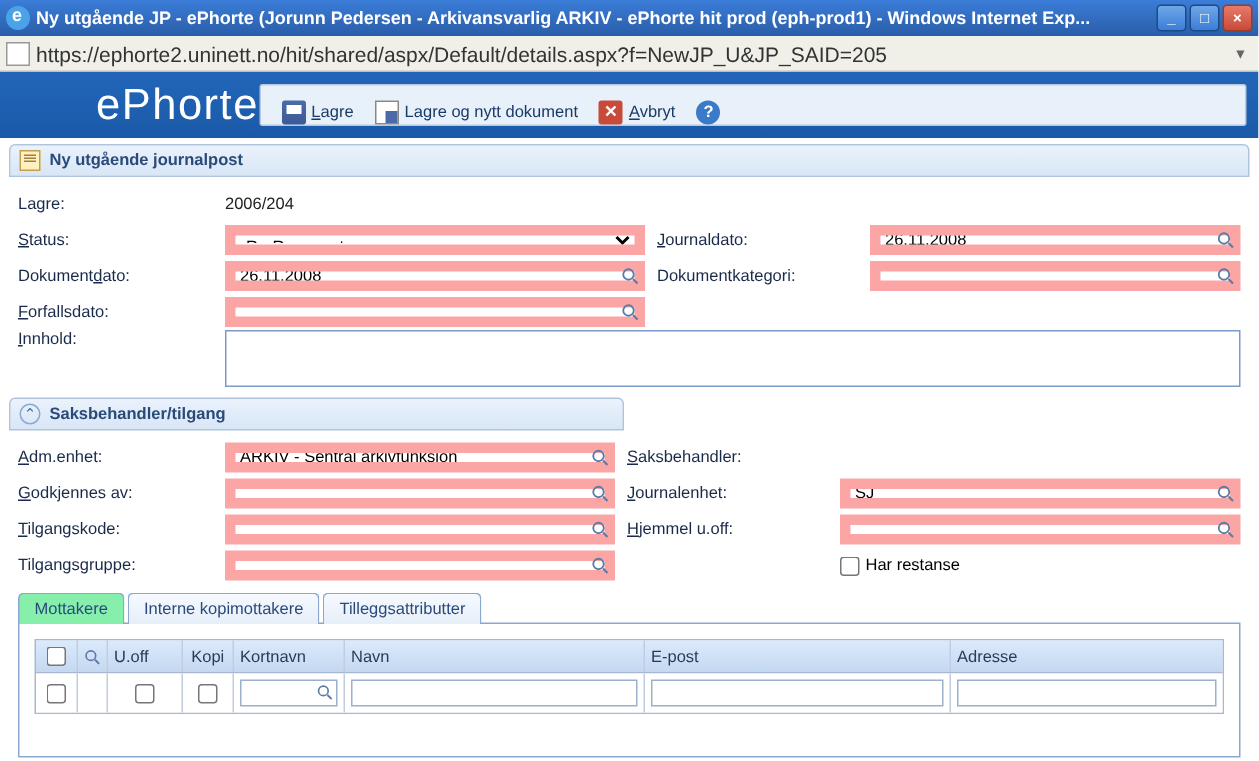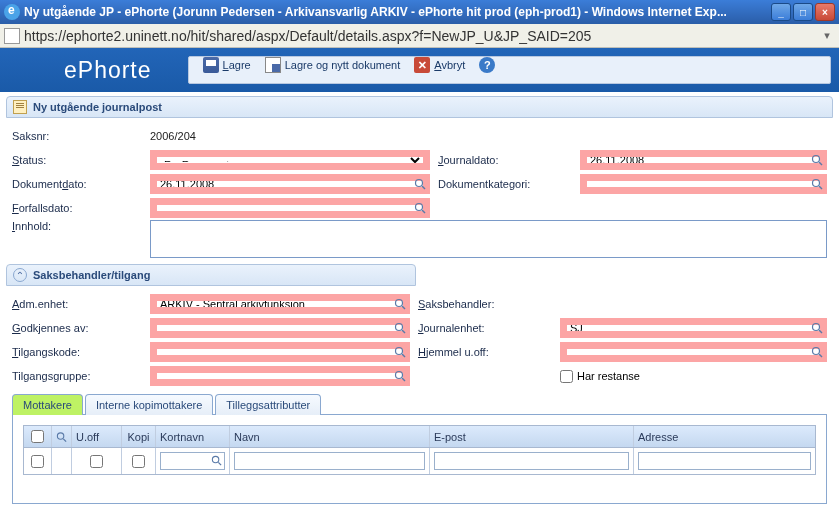--- a/index.html
+++ b/index.html
@@ -15,22 +15,22 @@
 .titlebar .win-btn.close { background: linear-gradient(to bottom,#e87a6a,#c84a38); border-color: #a03828; }
 
 
 .addressbar { height: 24px; background: #f0f0e8; border-bottom: 1px solid #c0c0b8; display: flex; align-items: center; padding: 0 4px; gap: 4px; }
 .addressbar .page-icon { width: 16px; height: 16px; background: #fff; border: 1px solid #999; position: relative; }
 .addressbar .url { flex: 1; font-size: 14px; color: #333; }
 .addressbar .dd-arrow { width: 16px; height: 16px; display: flex; align-items: center; justify-content: center; color: #666; cursor: pointer; }
 
 
 .app-header { background: linear-gradient(to bottom, #2265b8, #1a5aa8); height: 44px; display: flex; align-items: center; padding: 0 0 0 64px; }
-.app-logo { color: #fff; font-size: 23px; font-weight: normal; letter-spacing: 1px; }
-.app-toolbar { display: flex; align-items: flex-start; gap: 14px; margin-left: 36px; background: #e8f0fa; height: 28px; padding: 0 14px; border-radius: 2px; flex: 1; margin-right: 8px; border: 1px solid #b8c8e0; }
+.app-logo { color: #fff; font-size: 29px; font-weight: normal; letter-spacing: 1px; }
+.app-toolbar { display: flex; align-items: flex-end; gap: 14px; background: #e8f0fa; height: 28px; padding: 0 14px; border-radius: 2px; flex: 1; margin-right: 8px; border: 1px solid #b8c8e0; }
 .tb-btn { display: flex; align-items: center; gap: 4px; cursor: pointer; color: #1a3a68; }
 .tb-btn .icon { width: 16px; height: 16px; display: flex; align-items: center; justify-content: center; }
 .tb-btn u { text-decoration: underline; }
 .icon-save { background: linear-gradient(#4a6aa8,#3a5a98); border-radius: 2px; position: relative; }
 .icon-save::after { content:""; position:absolute; top:3px; left:3px; width:10px; height:6px; background:#fff; }
 .icon-savenew { background:#fff; border:1px solid #888; position:relative; }
 .icon-savenew::after { content:""; position:absolute; bottom:0; right:0; width:8px; height:8px; background:#4a6aa8; }
 .icon-cancel { background:#c84a38; color:#fff; border-radius:2px; font-weight:bold; font-size:11px; line-height:14px; text-align:center; }
 .icon-help { background:#3a7ac8; color:#fff; border-radius:50%; font-weight:bold; font-size:11px; line-height:16px; text-align:center; }
 
@@ -60,21 +60,21 @@
 select.sel { padding-right: 3px; }
 .field .lookup { position: absolute; right: 2px; top: 2px; width: 16px; height: 16px; display:flex; align-items:center; justify-content:center; cursor:pointer; color:#5a7aa8; }
 .textarea-wrap { width: 100%; }
 textarea.ta { width: 100%; height: 38px; border: 1px solid #7a9ac8; padding: 2px 3px; font-family: inherit; font-size: 11px; resize: none; }
 .checkbox-row { display:flex; align-items:center; gap:4px; }
 
 
 .tabs-wrap { padding: 2px 12px 0 12px; }
 .tabs { display:flex; gap:2px; }
 .tab { border:1px solid #8aa8d0; border-bottom:none; padding: 4px 10px; background: linear-gradient(to bottom,#f6faff,#e6eef8); border-radius: 4px 4px 0 0; cursor:pointer; color:#2a4a7a; }
-.tab.active { background:#bef264; position:relative; z-index:2; font-weight:normal; }
+.tab.active { background:#86efac; position:relative; z-index:2; font-weight:normal; }
 .tab-panel { border:1px solid #8aa8d0; background:#fff; padding: 10px; margin-top:-1px; height: 90px; }
 
 
 .tbl { width:100%; border:1px solid #a8b8d0; }
 .tbl-head { background: linear-gradient(to bottom,#dceafc,#c4d8f0); display:flex; align-items:center; height: 22px; border-bottom:1px solid #a8b8d0; }
 .tbl-row { display:flex; align-items:center; height: 26px; background:#fff; }
 .th, .td { border-right: 1px solid #c0cde0; padding: 0 4px; display:flex; align-items:center; height:100%; color:#2a3a5a; }
 .c-chk { width: 28px; justify-content:center; }
 .c-uoff { width: 50px; }
 .c-kopi { width: 34px; justify-content:center; }
@@ -131,21 +131,21 @@
   </div>
 </div>
 
 <div class="section-hdr first">
   <div class="sh-icon sh-doc"></div>
   <div class="sh-text">Ny utgående journalpost</div>
 </div>
 
 <div class="form-area">
   <div class="form-row">
-    <div class="label">Saksnr:</div>
+    <div class="label">Lagre:</div>
     <div class="val-static">2006/204</div>
   </div>
   <div class="form-row">
     <div class="label"><u>S</u>tatus:</div>
     <div class="field w280">
       <select class="sel">
         <option>R - Reservert</option>
       </select>
     </div>
     <div class="label2"><u>J</u>ournaldato:</div>

